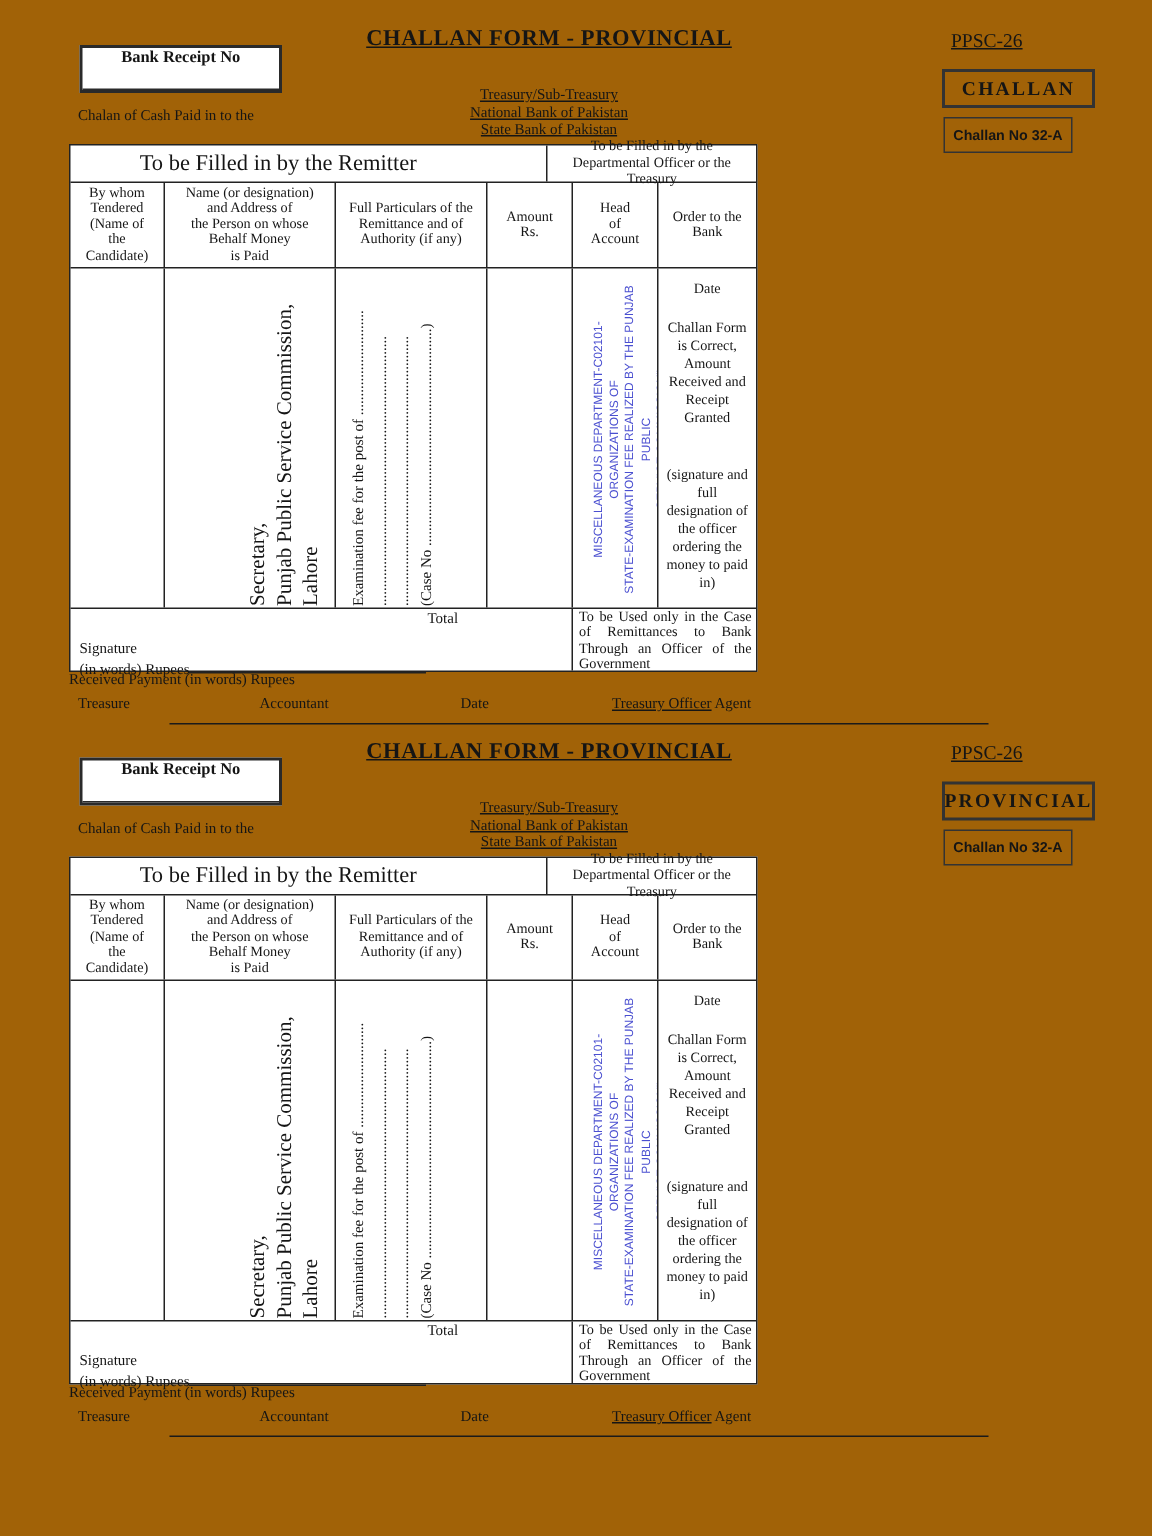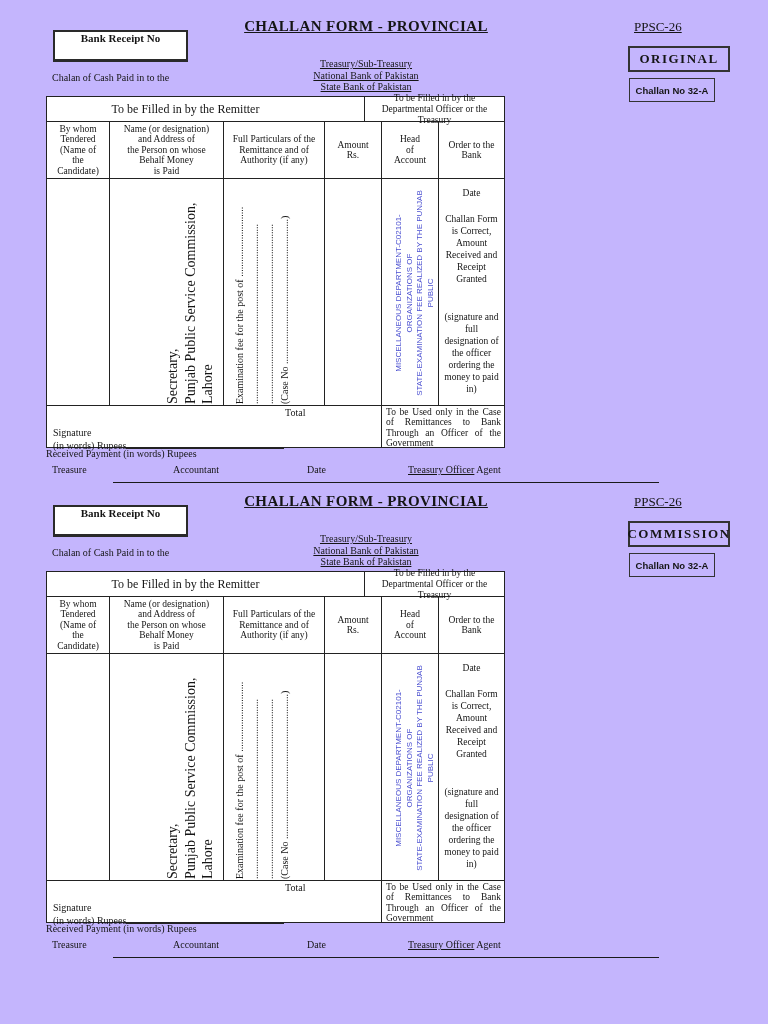--- a/index.html
+++ b/index.html
@@ -4,21 +4,21 @@
 <style>
   * { box-sizing: border-box; margin: 0; padding: 0; }
   html,body { background:#ffffff; }
   body {
     width:768px; height:1024px;
     font-family:"Liberation Serif", serif;
     color:#151515;
     position:relative;
     overflow:hidden;
   }
-  #page { position:relative; width:768px; height:1024px; background:#c4b5fd; }
+  #page { position:relative; width:768px; height:1024px; background:#a16207; }
 
   .form { position:absolute; left:0; width:768px; height:473px; }
   .form-0 { top:14px; }
   .form-1 { top:489px; }
 
   .title {
     position:absolute; left:200px; top:4px; width:332px;
     text-align:center; font-weight:bold; font-size:15px;
     text-decoration:underline; letter-spacing:.4px;
   }
@@ -54,21 +54,21 @@
   .treasury div { text-decoration:underline; }
 
   
   .tbl {
     position:absolute; left:46px; top:82px; width:459px;
     border:1.6px solid #222; background:#fff;
   }
   .row-sections { display:flex; height:25px; border-bottom:1.6px solid #222; }
   .sec-left {
     width:277px; display:flex; align-items:center; justify-content:center;
-    font-size:12px;
+    font-size:15px;
   }
   .sec-right {
     width:179px; border-left:1.6px solid #222; flex:1;
     display:flex; align-items:center; justify-content:center;
     text-align:center; font-size:9.5px; line-height:11px; white-space:pre-line;margin-left:40px;
   }
   .row-heads { display:flex; height:56px; }
   .hcell {
     display:flex; align-items:center; justify-content:center;
     text-align:center; font-size:9.5px; line-height:10.5px;
@@ -125,21 +125,21 @@
 </head>
 <body>
 
 <div id="page">
   <div class="form form-0">
 
     <div class="title">CHALLAN FORM - PROVINCIAL</div>
     <div class="ppsc">PPSC-26</div>
 
     <div class="copy-box">
-      <span>ORIGINAL</span>
+      <span>CHALLAN</span>
     </div>
     <div class="challan-box">
       <span>Challan No 32-A</span>
     </div>
 
     <div class="bank-box">
       <div class="bank-box-label">Bank Receipt No</div>
       <div class="bank-box-empty"></div>
     </div>
 
@@ -243,21 +243,21 @@
 
     <div class="bottom-rule"></div>
   </div>
 
   <div class="form form-1">
 
     <div class="title">CHALLAN FORM - PROVINCIAL</div>
     <div class="ppsc">PPSC-26</div>
 
     <div class="copy-box">
-      <span>COMMISSION</span>
+      <span>PROVINCIAL</span>
     </div>
     <div class="challan-box">
       <span>Challan No 32-A</span>
     </div>
 
     <div class="bank-box">
       <div class="bank-box-label">Bank Receipt No</div>
       <div class="bank-box-empty"></div>
     </div>
 

